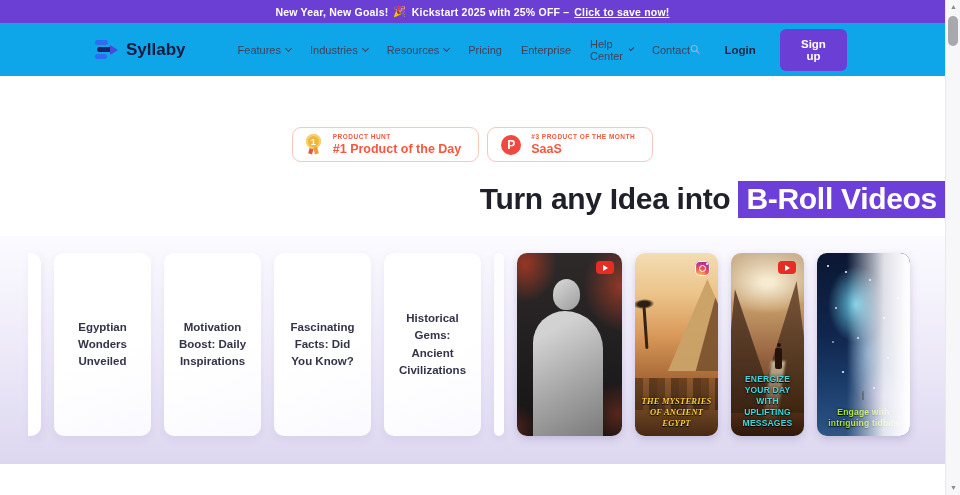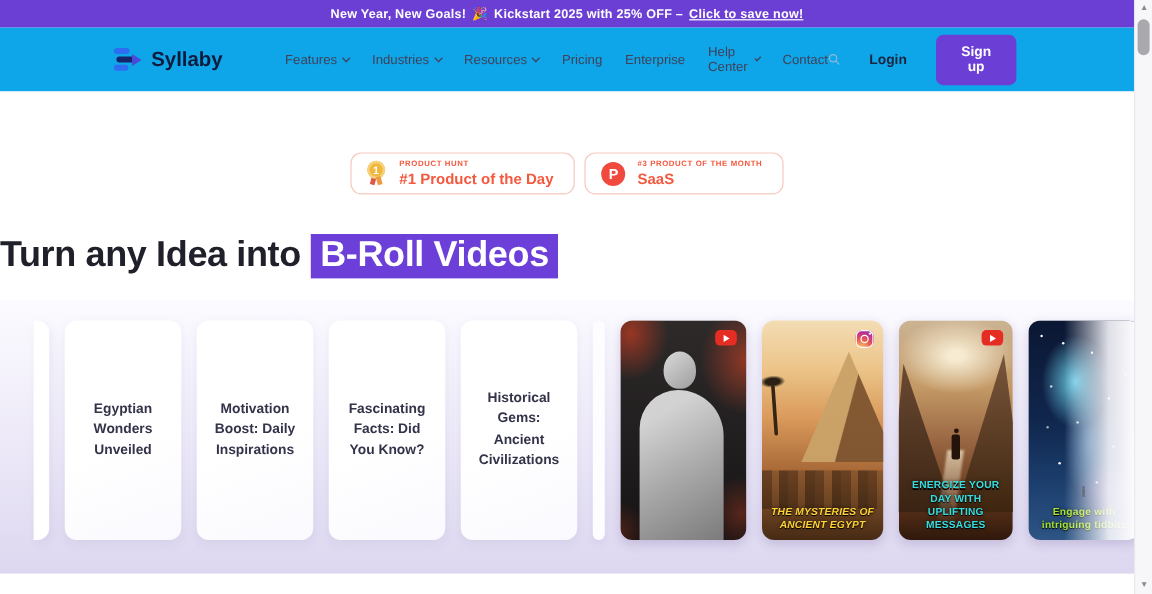--- a/index.html
+++ b/index.html
@@ -74,21 +74,21 @@
   }
   .medal-wrap::before { left:3px; transform:rotate(15deg); }
   .medal-wrap::after  { left:8px; transform:rotate(-15deg); background:#ef9a40; }
   .ph-circle {
     width:20px; height:20px; border-radius:50%; background:#f0493e;
     color:#fff; font-size:12px; font-weight:800; display:flex; align-items:center; justify-content:center;
   }
 
   
   .headline {
-    margin-top:34px; text-align:left; font-size:30px; font-weight:800;
+    margin-top:20px; text-align:right; font-size:30px; font-weight:800;
     color:#20202b; letter-spacing:-.3px;
   }
   .highlight { background:#6c3fd8; color:#fff; padding:1px 8px 3px; }
   .subtitle { margin-top:17px; text-align:center; font-size:13px; font-weight:600; color:#e8455c; }
 
   
   .carousel {
     position:relative; margin-top:13px; height:228px; overflow:hidden;
     background:linear-gradient(180deg,#fcfbff 0%, #ece8f8 55%, #dcd7ef 100%);
   }
@@ -140,33 +140,33 @@
     radial-gradient(ellipse 45px 55px at 8% 6%,  rgba(158,55,35,.95), rgba(158,55,35,0) 70%),
     radial-gradient(ellipse 55px 65px at 100% 18%, rgba(162,60,38,.85), rgba(162,60,38,0) 70%),
     radial-gradient(ellipse 40px 45px at 96% 88%, rgba(140,50,30,.55), rgba(140,50,30,0) 70%),
     radial-gradient(ellipse 30px 35px at 0% 96%,  rgba(120,45,28,.5),  rgba(120,45,28,0) 70%),
     linear-gradient(180deg,#2e2a2a,#201d1e 60%,#151314); }
   .statue-head { position:absolute; top:26px; left:36px; width:27px; height:31px;
     border-radius:50% 50% 46% 46%; background:linear-gradient(140deg,#dadada,#9d9d9d); }
   .statue-body { position:absolute; top:58px; left:16px; width:70px; height:125px; z-index:1;
     border-radius:32px 38px 0 0; background:linear-gradient(150deg,#d2d2d2 18%,#a9a9a9 55%,#7b7b7b); }
 
-  .theme-pyramid { width:101px; background:
-    linear-gradient(180deg,#f3ddb4 0%,#ecc489 22%,#d9995a 45%,#a96a38 68%,#6e4523 85%,#472a14 100%); }
+  .theme-pyramid { width:83px; background:
+    linear-gradient(180deg,#f3ddb4 0%,#ecc489 22%,#d9995a 45%,#a96a38 68%,#6e4523 85%,#472a14 100%); font-family: Liberation Serif, serif; }
   .pyr { position:absolute; top:26px; left:24px; width:88px; height:92px; opacity:.95;
     clip-path:polygon(55% 0, 100% 100%, 10% 100%);
     background:linear-gradient(105deg,#caa268 54%,#7e5530 55%); }
   .palm { position:absolute; top:54px; left:9px; width:3px; height:42px;
     background:#352414; border-radius:2px; transform:rotate(-4deg); }
   .palm::before { content:''; position:absolute; top:-8px; left:-9px; width:21px; height:10px;
     border-radius:50%; background:radial-gradient(ellipse at center, #2b2013 40%, rgba(43,32,19,0) 72%); }
   .ruins { position:absolute; bottom:26px; left:0; right:0; height:32px; opacity:.65;
     background:repeating-linear-gradient(90deg, rgba(58,34,17,.85) 0 8px, rgba(98,62,31,.6) 8px 14px, rgba(44,27,13,.9) 14px 22px); }
 
-  .theme-mountain { width:95px; background:
+  .theme-mountain { width:73px; background:
     radial-gradient(ellipse 70px 45px at 50% 16%, #f7ecd2 8%, rgba(247,236,210,0) 70%),
     linear-gradient(180deg,#cbb393 0%,#c49a66 30%,#996642 55%,#64381d 80%,#2f180b 100%); }
   .mtn-l { position:absolute; top:36px; left:-8px; width:54px; height:124px;
     clip-path:polygon(22% 0, 100% 100%, 0 100%);
     background:linear-gradient(180deg,#6b4a33,#3a2312); }
   .mtn-r { position:absolute; top:28px; right:-10px; width:58px; height:132px;
     clip-path:polygon(70% 0, 100% 100%, 0 100%);
     background:linear-gradient(180deg,#7a573c,#3e250f); }
   .trail { position:absolute; top:108px; left:36px; width:14px; height:62px;
     background:linear-gradient(180deg,rgba(236,221,190,.75),rgba(236,221,190,0));

